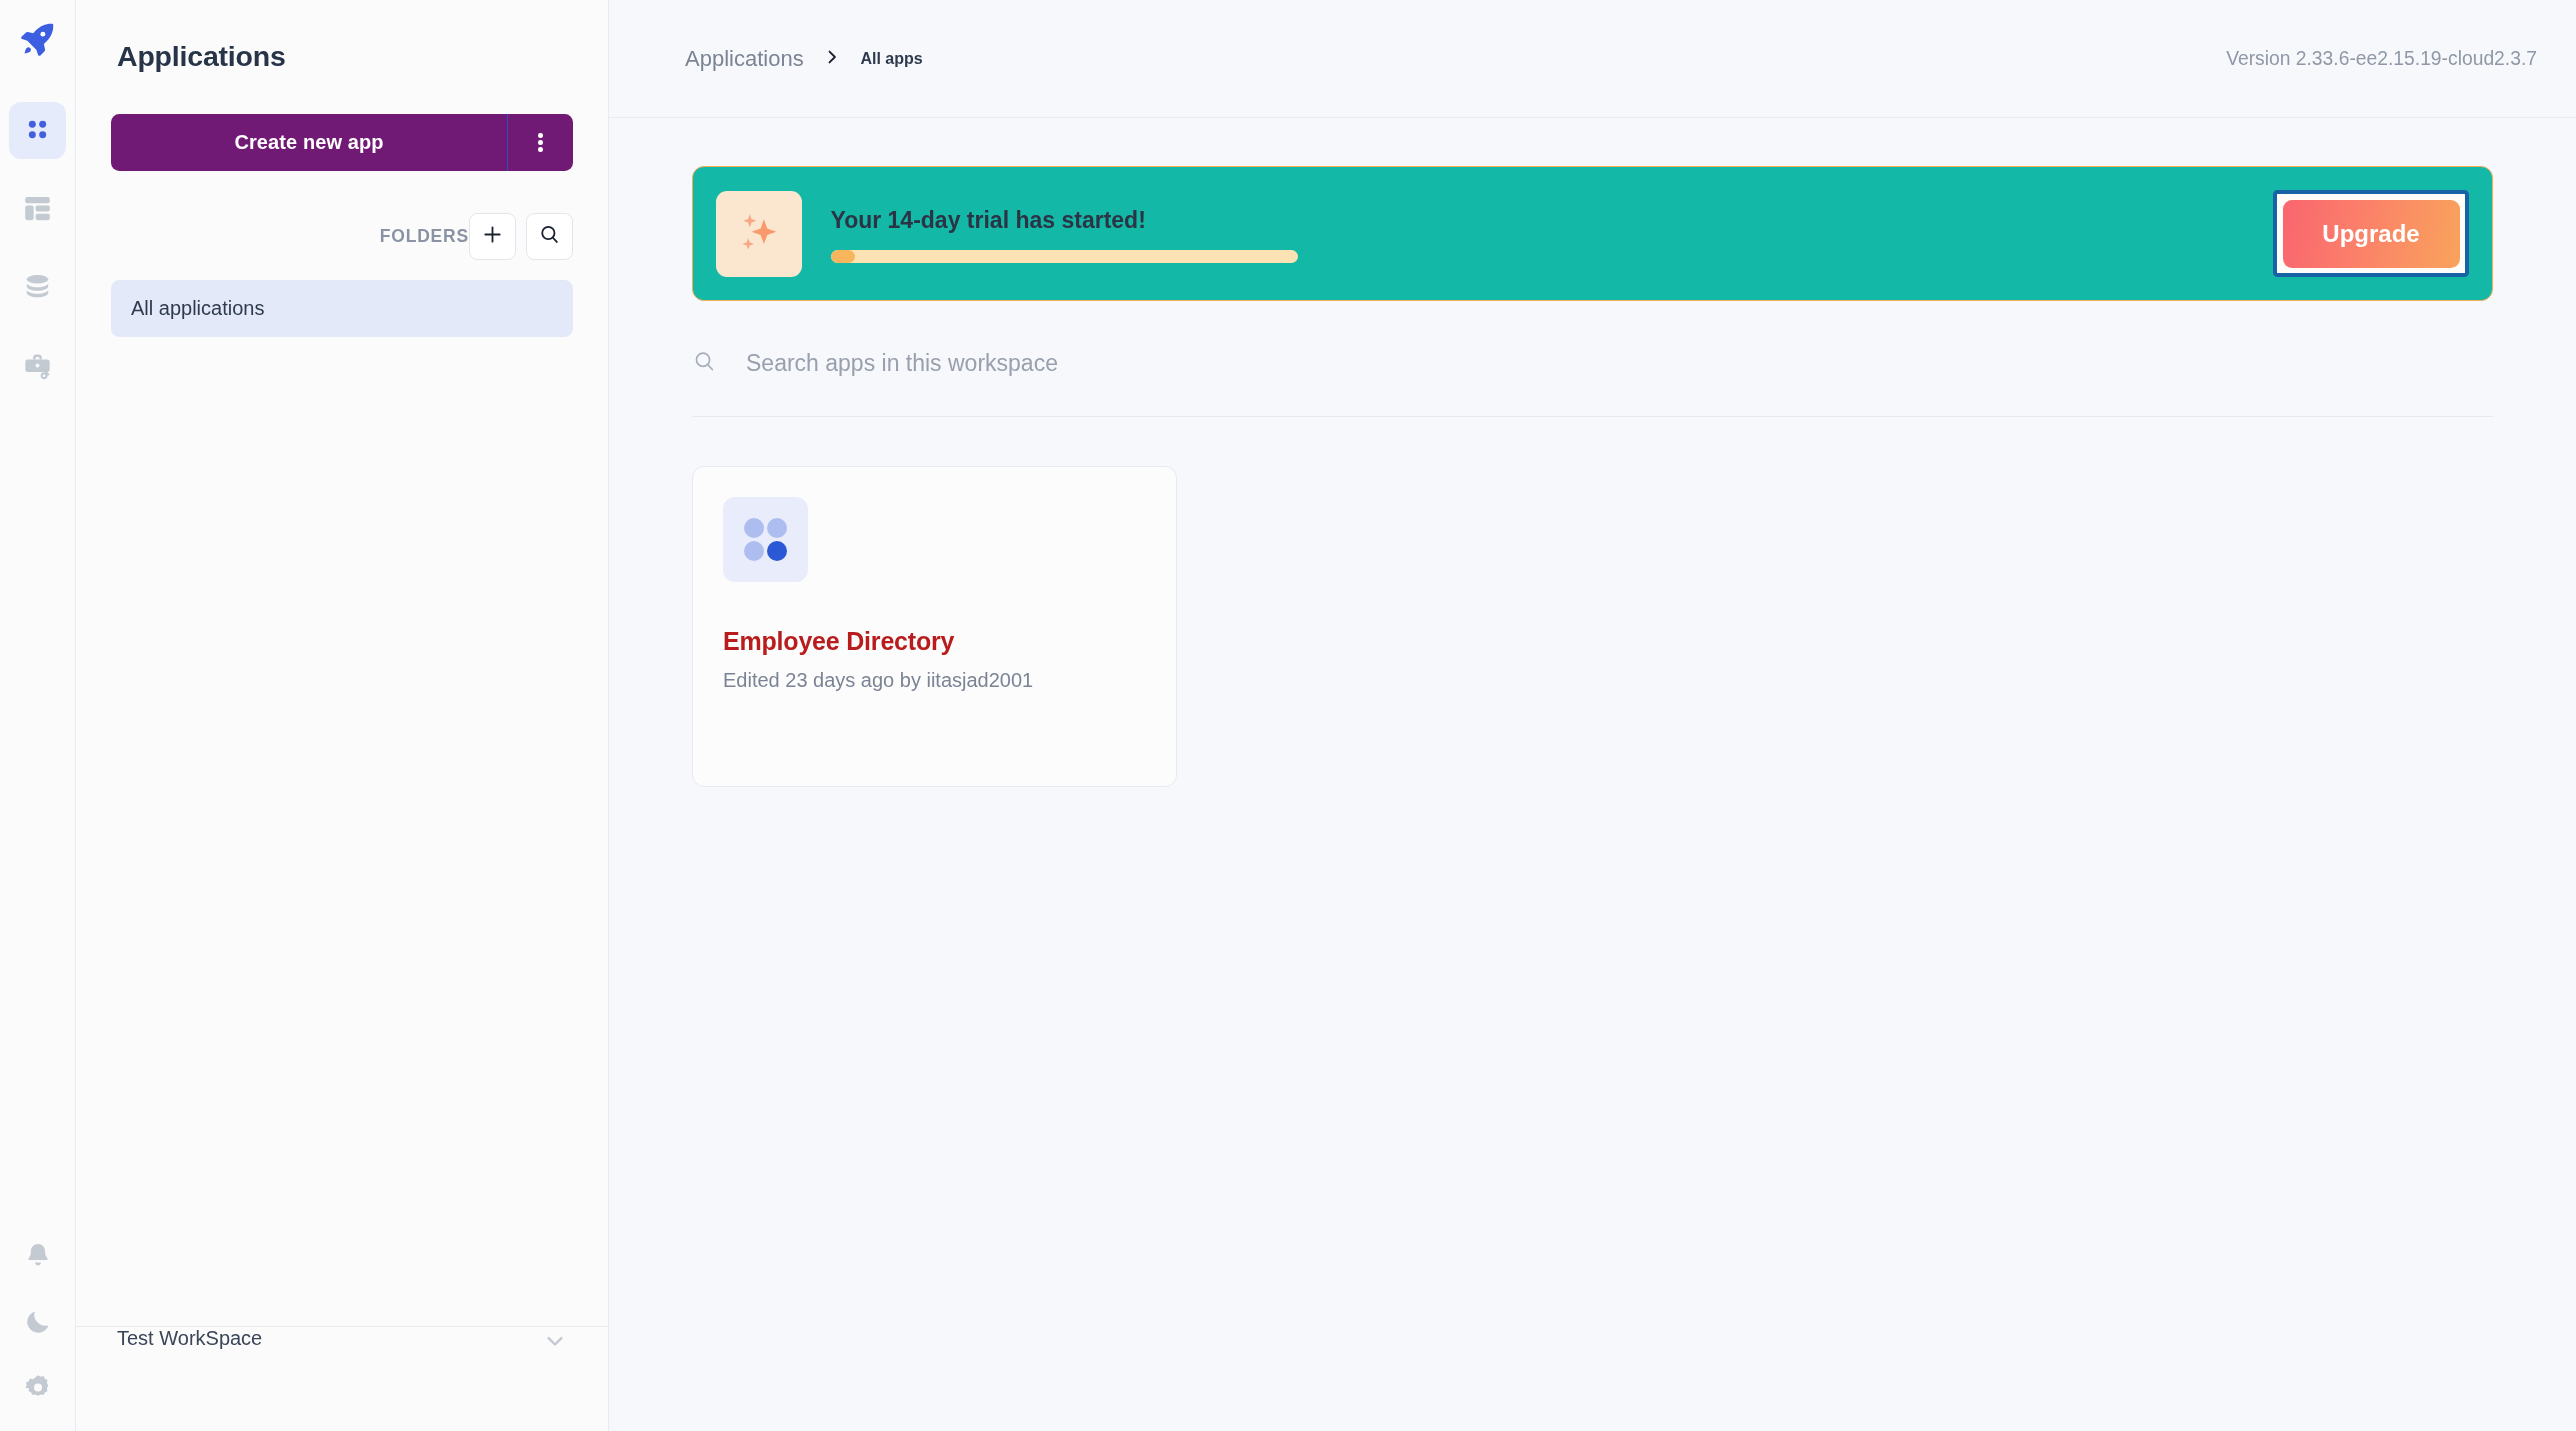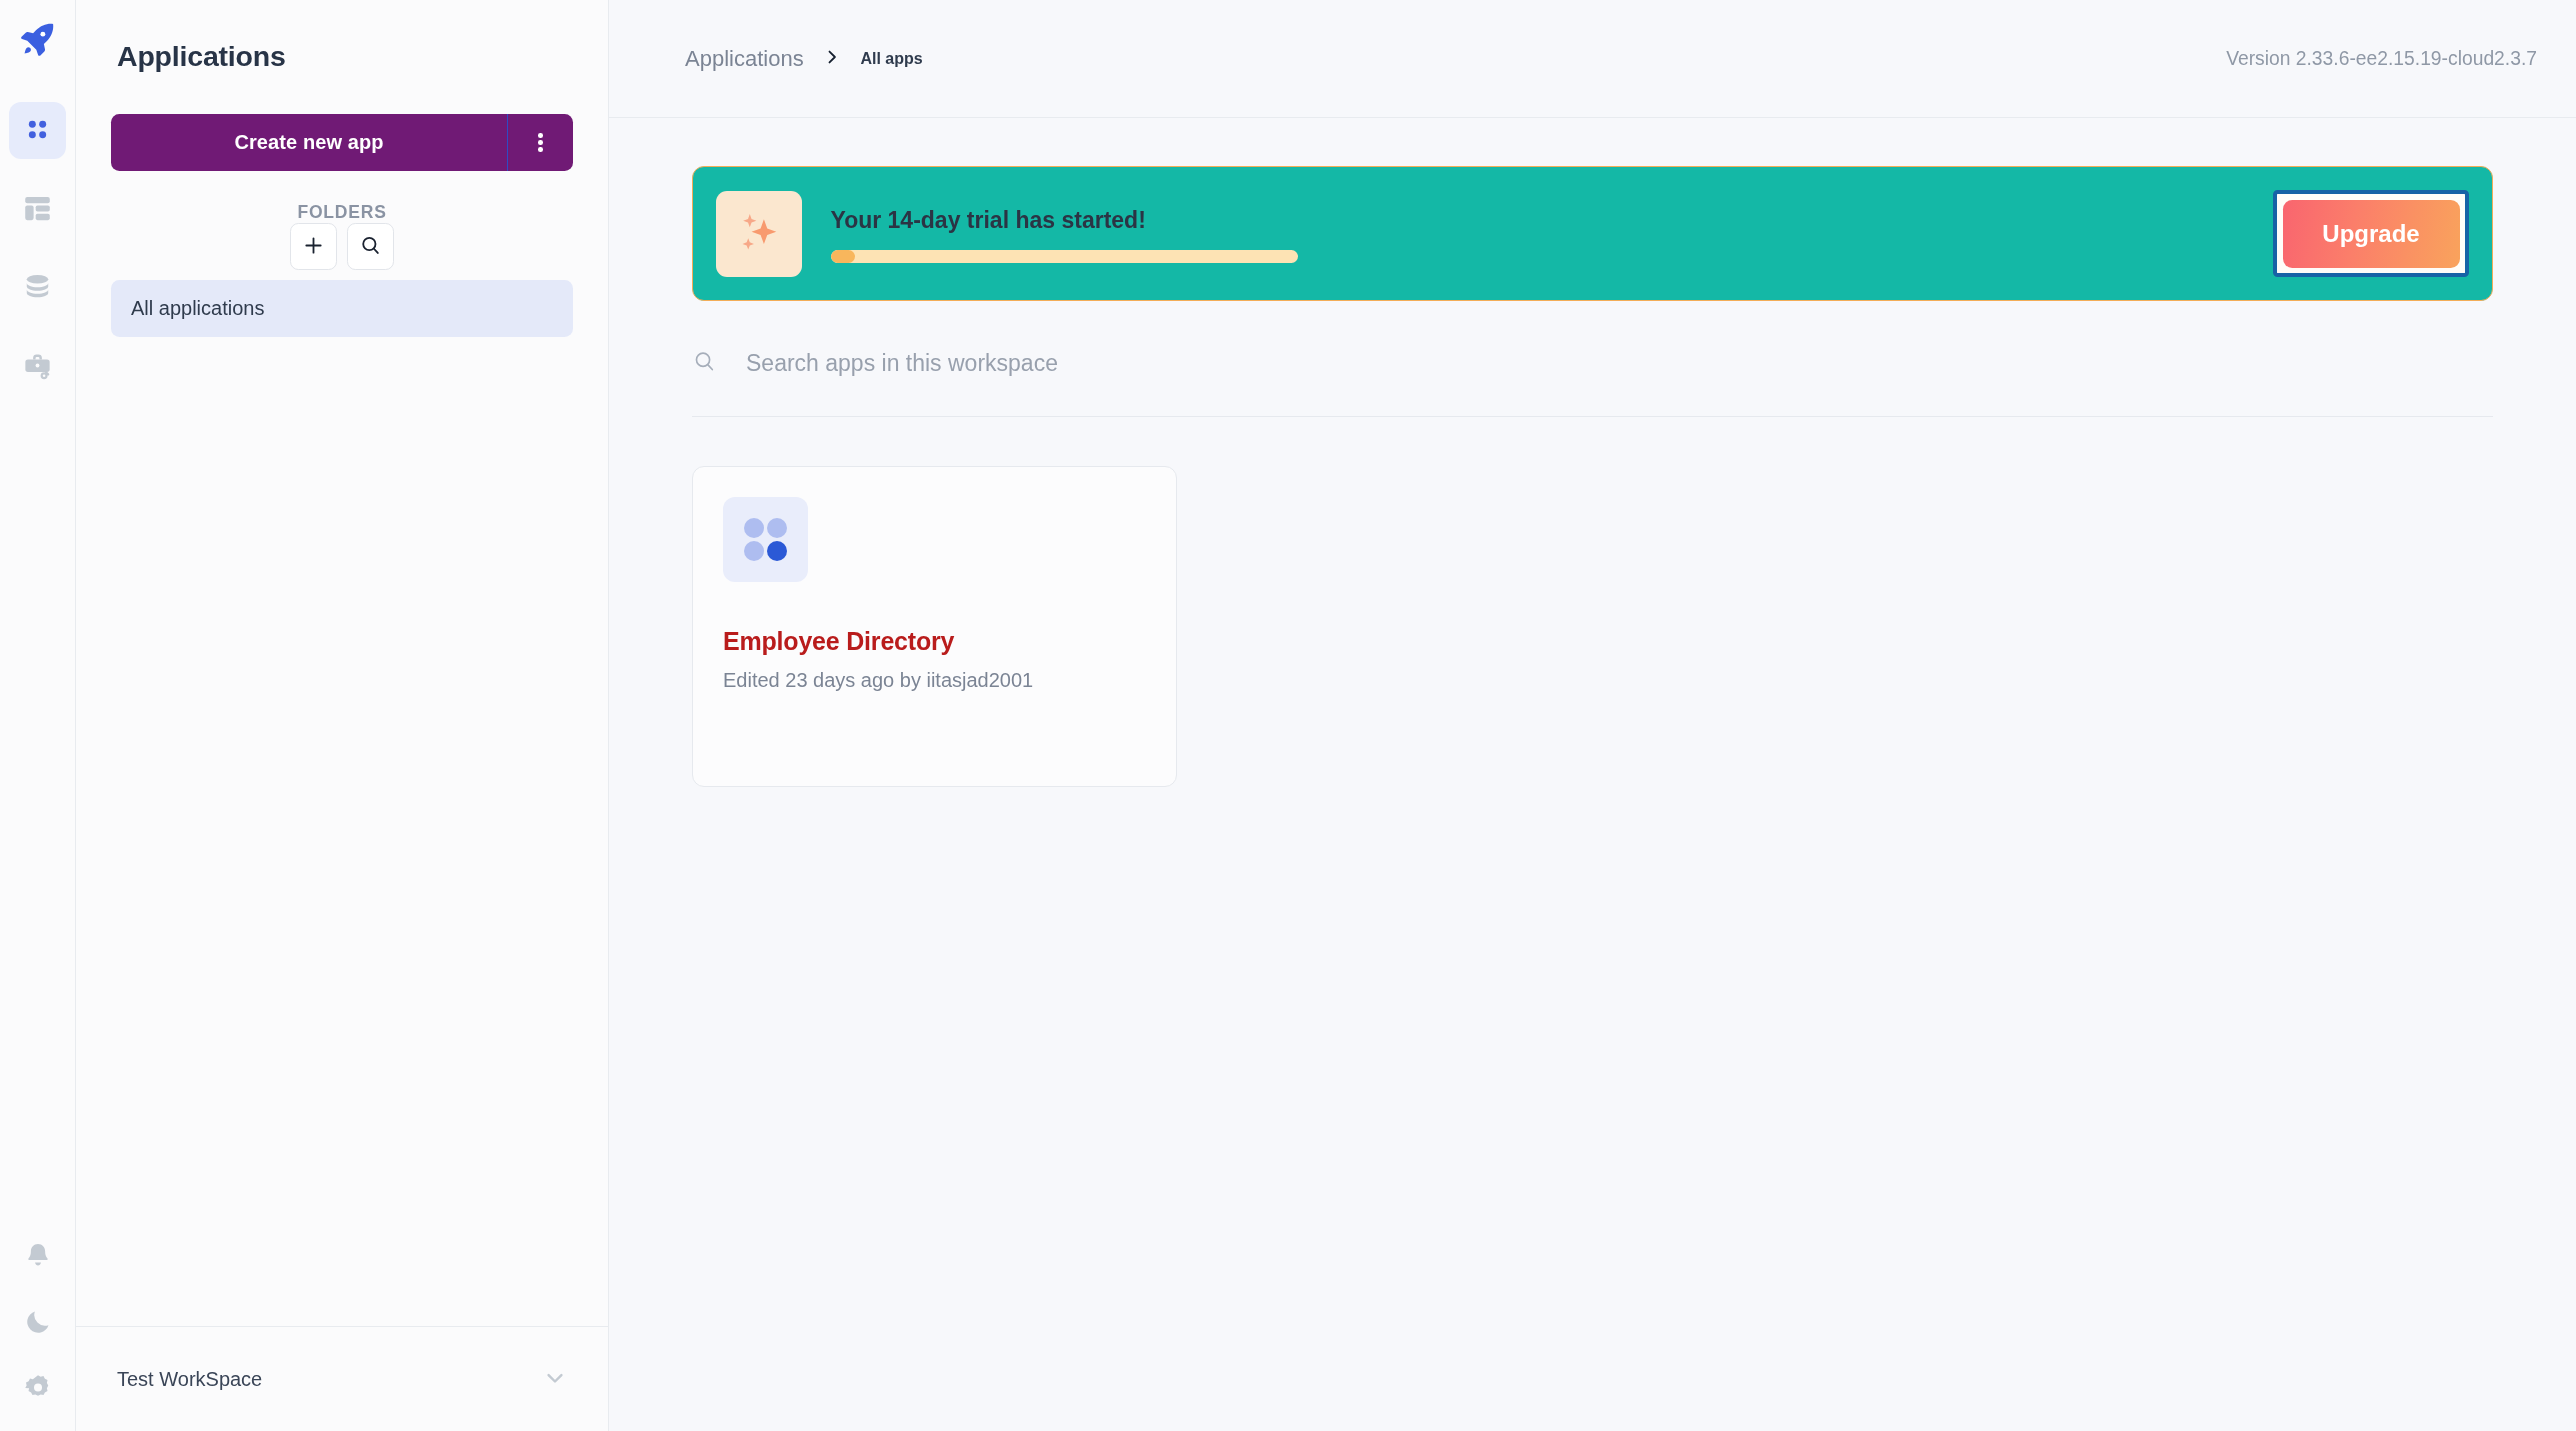--- a/index.html
+++ b/index.html
@@ -50,39 +50,39 @@
     color: #ffffff; font-size: 20px; font-weight: 700; letter-spacing: 0.1px;
   }
   .create-kebab {
     width: 66px; display: flex; align-items: center; justify-content: center;
     border-left: 0.9px solid #2f4bc4;
   }
   .kebab-dot { width: 4.6px; height: 4.6px; border-radius: 50%; background: #fff; display: block; margin: 2.3px 0; }
 
   .folders-row {
     margin: 41px 35px 0 35px; height: 48px;
-    display: flex; align-items: center; justify-content: center; flex-direction: column;
+    display: flex; align-items: center; justify-content: flex-end;
   }
   .folders-label { font-size: 17.5px; font-weight: 600; color: #8a93a3; letter-spacing: 0.8px; }
   .folders-actions { display: flex; gap: 10px; }
   .sq-btn {
     width: 47px; height: 47px; border: 0.9px solid #e2e5ea; border-radius: 8.3px;
     background: #ffffff; display: flex; align-items: center; justify-content: center;
   }
   .folder-item {
     margin: 20px 35px 0 35px; height: 57px; border-radius: 8.3px;
     display: flex; align-items: center; padding-left: 20px;
     font-size: 20px; color: #2f3b4d;
   }
   .folder-item.selected { background: #e4e9f9; }
 
   .panel-spacer { flex: 1; }
   .workspace-bar {
     border-top: 0.9px solid #e8ebef; height: 106px;
-    display: flex; align-items: center; justify-content: space-between;
+    display: flex; justify-content: space-between;
     padding: 0 39px 0 41px;
   }
   .workspace-name { font-size: 20px; color: #3a4557; }
 
   
   .main { flex: 1; height: 100%; background: #f7f8fb; display: flex; flex-direction: column; }
   .topbar {
     height: 118px; flex: 0 0 118px; background: #f7f8fb;
     border-bottom: 0.9px solid #e8ebef;
     display: flex; align-items: center; justify-content: space-between;

